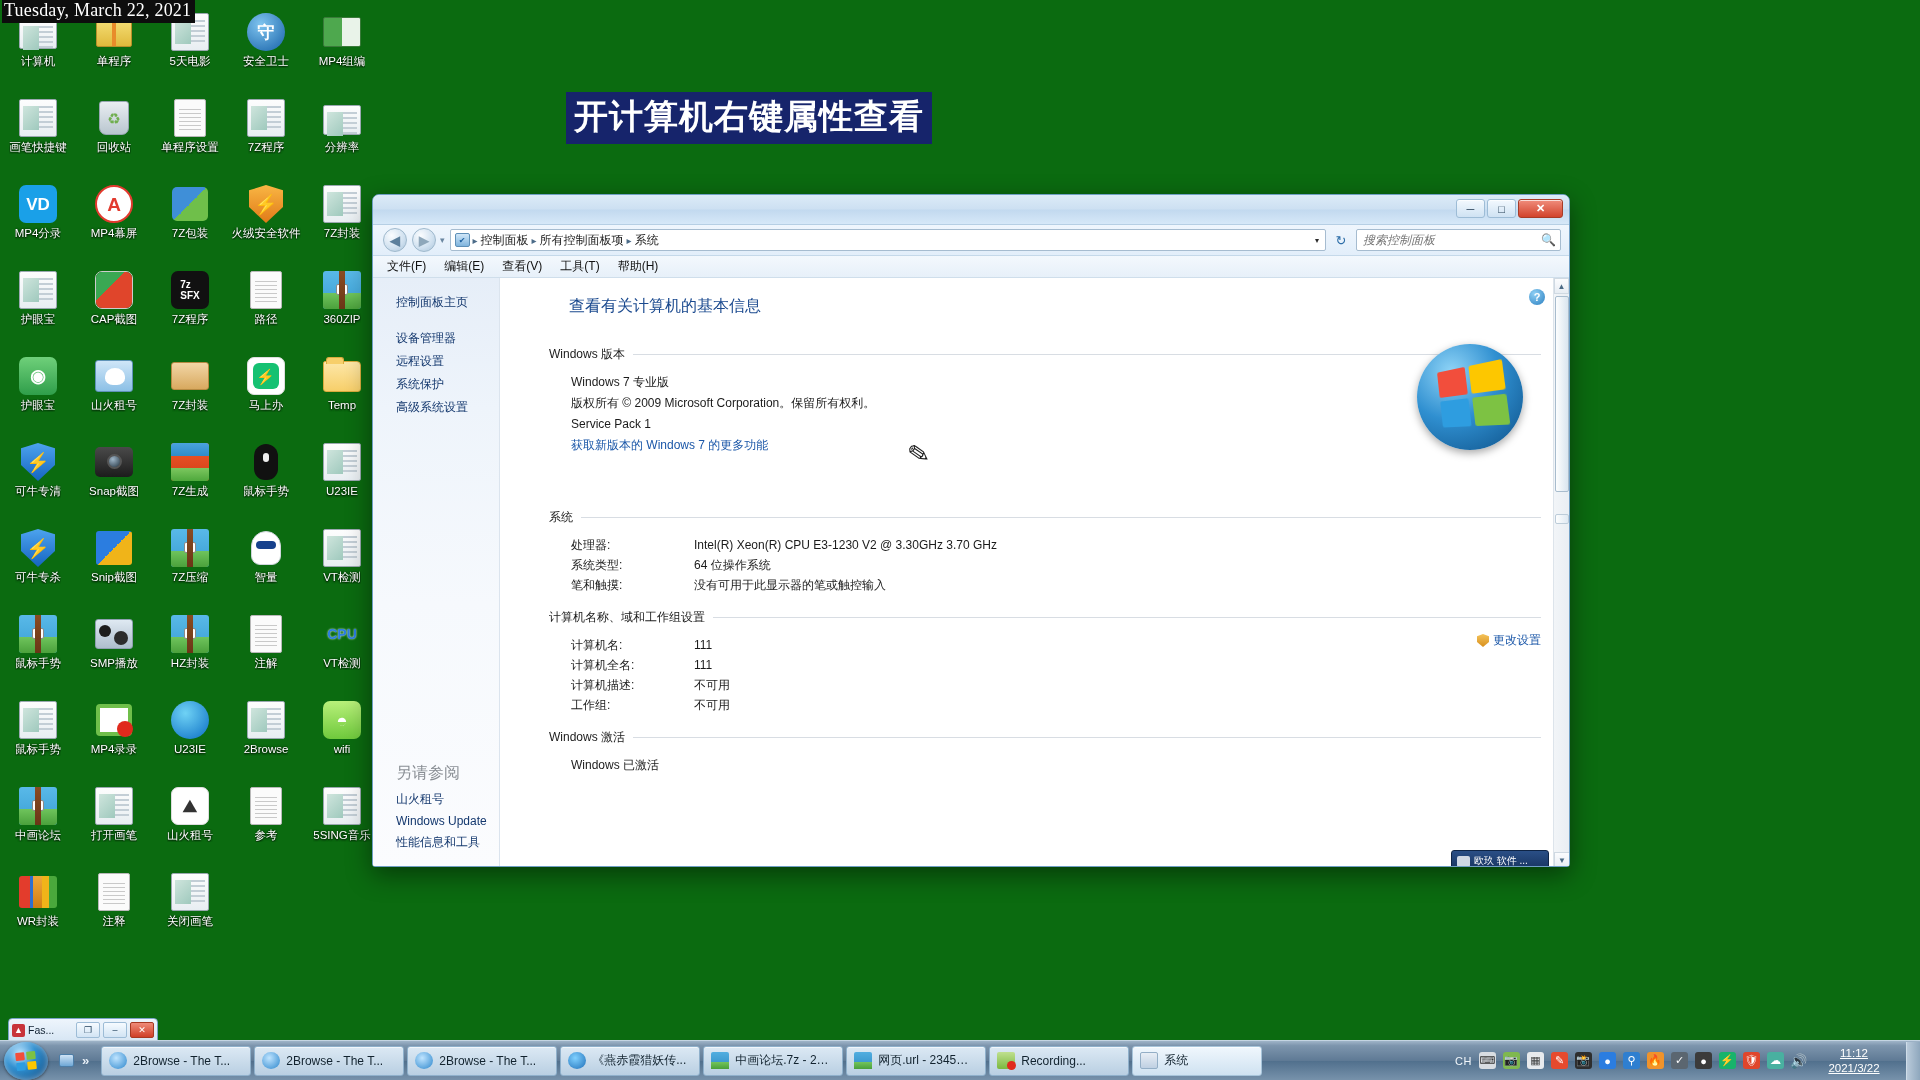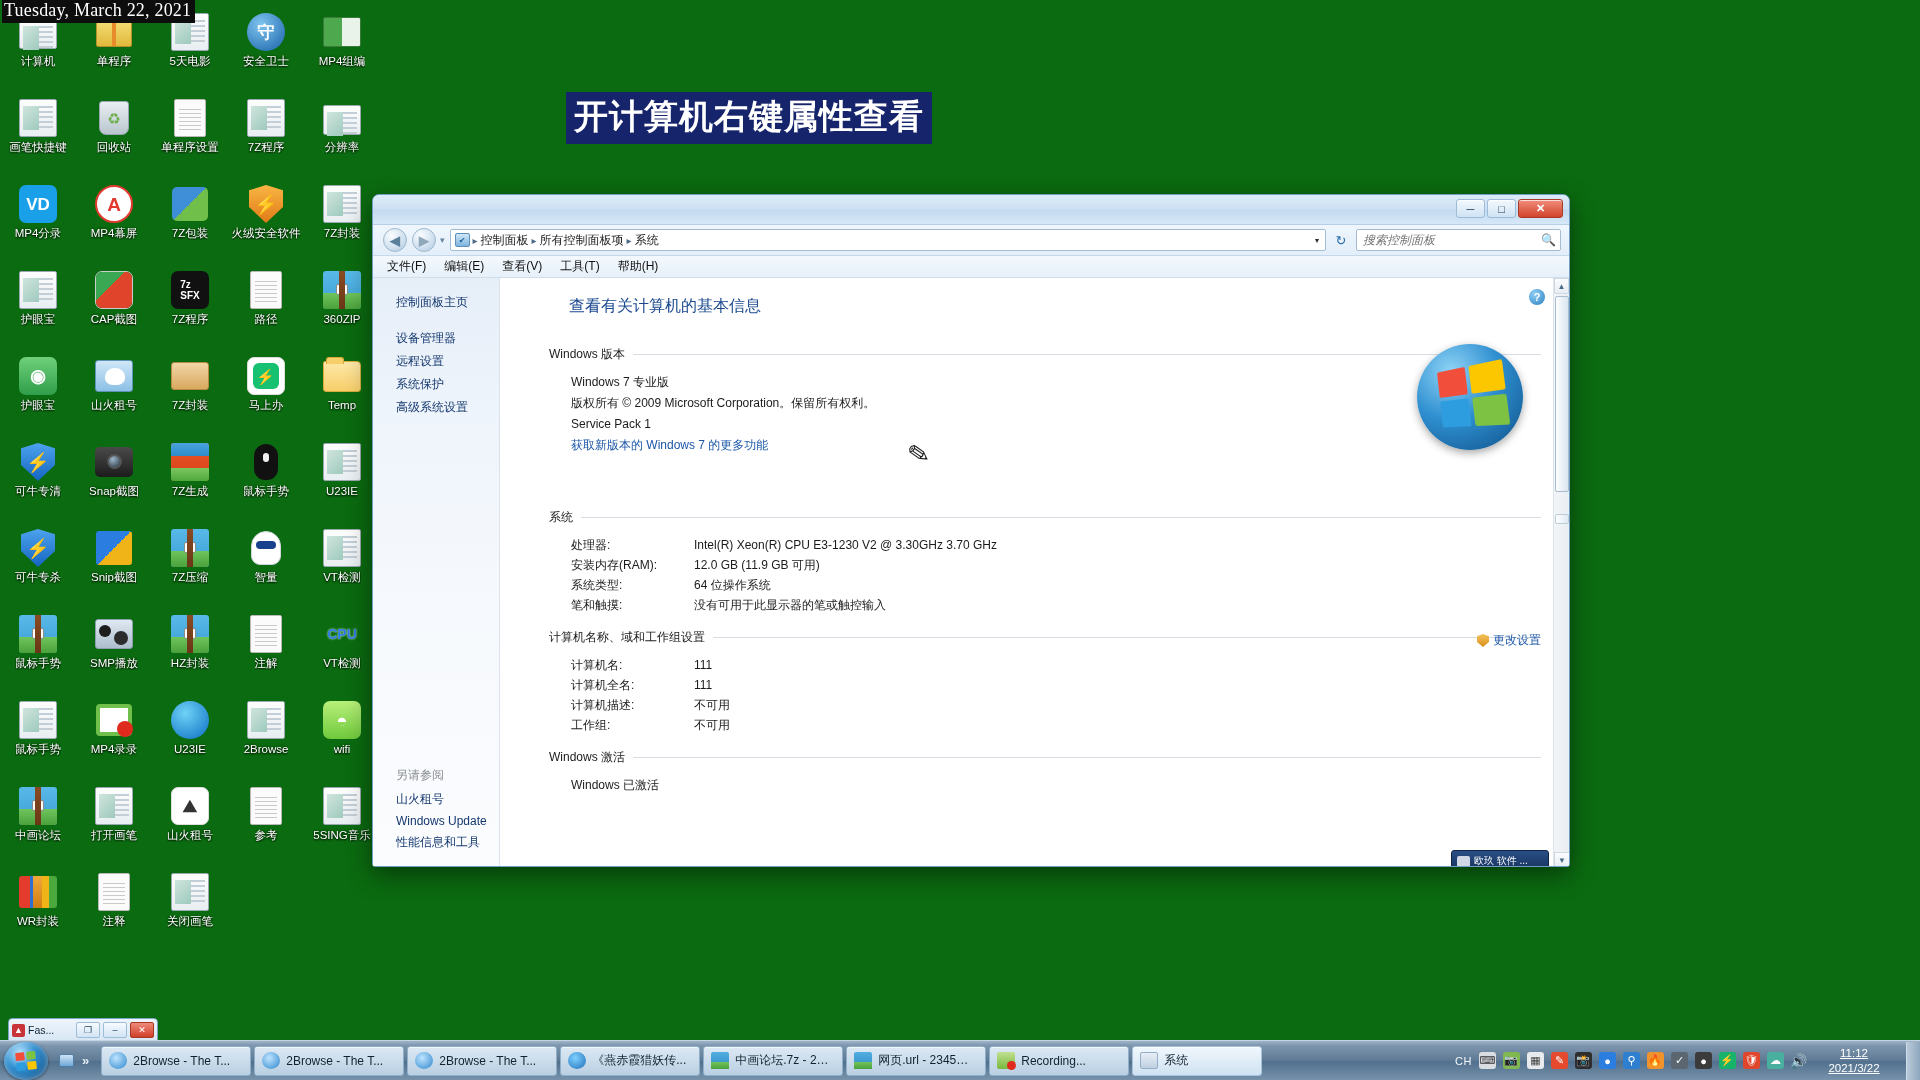--- a/index.html
+++ b/index.html
@@ -170,21 +170,21 @@
   #sidebar {
     width:127px; flex:none; padding:13px 0 0 0;
     background:linear-gradient(180deg,#e6eef8 0%, #eef4fb 22%, #f6f9fd 55%, #fbfcfe 100%);
     border-right:1px solid #dbe4ee;
     position:relative;
   }
   .side-link { font-size:12px; color:#14386e; padding:3px 0 3px 23px; cursor:default; white-space:nowrap; }
   .side-link.home { padding-bottom:10px; }
   .side-gap { height:6px; }
   #seealso { position:absolute; bottom:14px; left:0; width:100%; }
-  .seealso-h { font-size:12px; color:#8a8f95; padding:3px 0 4px 23px; }
+  .seealso-h { font-size:16px; color:#8a8f95; padding:3px 0 4px 23px; }
 
   #content {
     flex:1; position:relative; background:#fff; overflow:hidden;
   }
   #content-inner { padding:18px 0 0 0; position:relative; height:100%; }
   #helpbtn { position:absolute; right:24px; top:11px; width:16px; height:16px; border-radius:50%;
      background:radial-gradient(circle at 35% 30%,#8fd0f5,#2b7fc0); color:#fff; font-size:11px;
      font-weight:bold; display:flex; align-items:center; justify-content:center; }
 
   .page-h { font-size:16px; color:#1b4a8f; padding-left:69px; margin-bottom:29px; }
@@ -756,24 +756,20 @@
 
           <div class="sec" style="margin-top:53px;">
             <div class="sec-h">
               <span>系统</span>
               <span class="rule"></span>
             </div>
             <div class="sec-body">
               <div class="kv">
                 <div class="k">处理器:</div>
                 <div class="v">Intel(R) Xeon(R) CPU E3-1230 V2 @ 3.30GHz   3.70 GHz</div>
-              </div>
-              <div class="kv">
-                <div class="k">安装内存(RAM):</div>
-                <div class="v">12.0 GB (11.9 GB 可用)</div>
               </div>
               <div class="kv">
                 <div class="k">系统类型:</div>
                 <div class="v">64 位操作系统</div>
               </div>
               <div class="kv">
                 <div class="k">笔和触摸:</div>
                 <div class="v">没有可用于此显示器的笔或触控输入</div>
               </div>
             </div>

